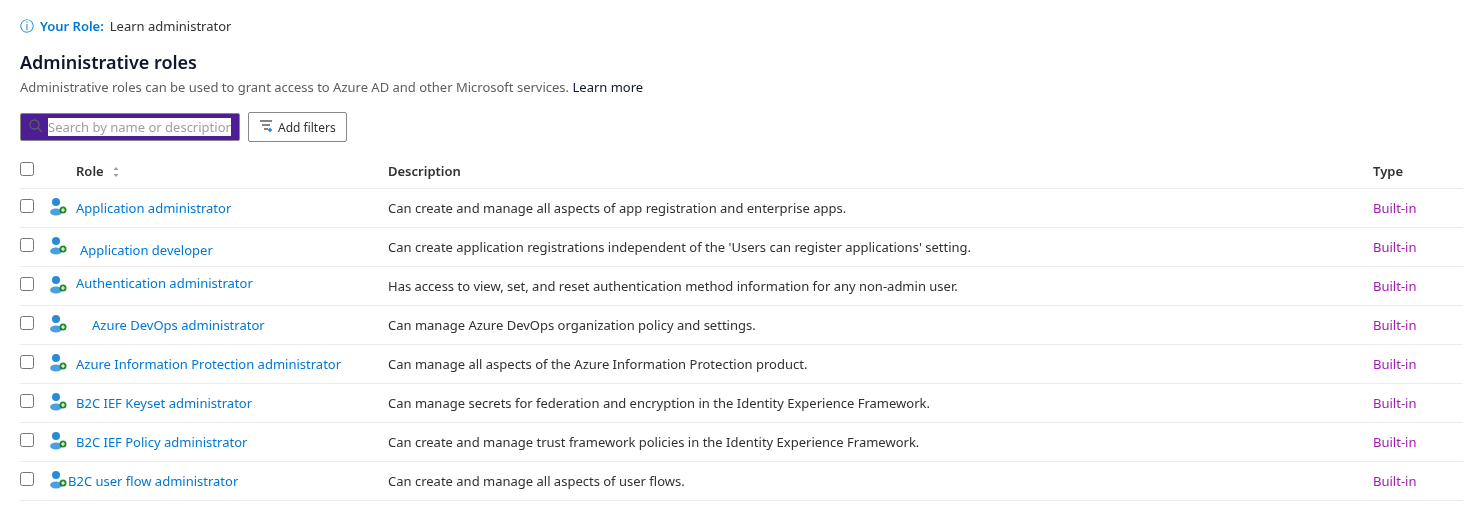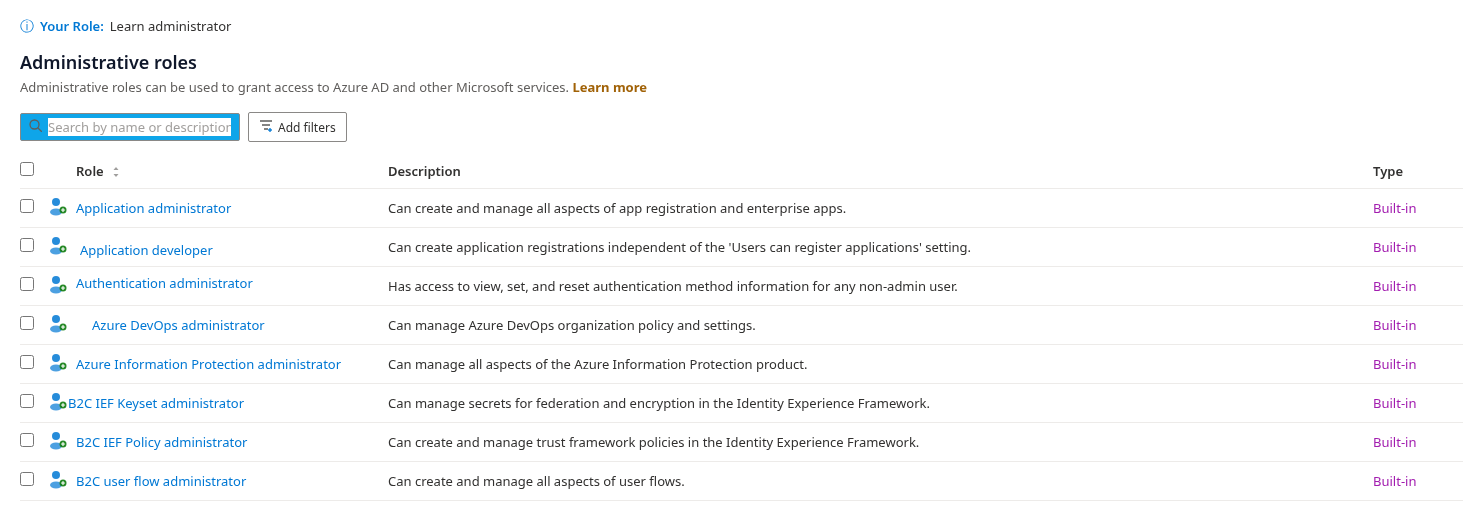--- a/index.html
+++ b/index.html
@@ -31,39 +31,38 @@
       font-weight: 600;
       margin-bottom: 4px;
       color: #0f172a;
     }
     .page-subtitle {
       font-size: 13px;
       color: #605e5c;
       margin-bottom: 16px;
     }
     .page-subtitle a {
-      color: #a16207;
+      color: #0f172a;
       text-decoration: none;
-      font-weight: bold;
     }
     .toolbar {
       display: flex;
       align-items: center;
       gap: 8px;
       margin-bottom: 12px;
     }
     .search-box {
       display: flex;
       align-items: center;
       border: 1px solid #8a8886;
       border-radius: 2px;
       padding: 4px 8px;
       width: 220px;
       gap: 6px;
-      background: #0ea5e9;
+      background: #4c1d95;
     }
     .search-box input {
       border: none;
       outline: none;
       font-size: 13px;
       color: #323130;
       width: 100%;
       font-family: inherit;
     }
     .search-box input::placeholder {
@@ -278,49 +277,49 @@
     <circle cx="15" cy="14" r="3.5" fill="#107c10" opacity="0.9"></circle>
     <path d="M15 12.5v3M13.5 14h3" stroke="white" stroke-width="1.2" stroke-linecap="round"></path>
   </svg></span>
           <span class="role-name-text">Azure Information Protection administrator</span>
         </td>
         <td>Can manage all aspects of the Azure Information Protection product.</td>
         <td class="type-text">Built-in</td>
       </tr>
       <tr class="table-row">
         <td><input type="checkbox" class="row-checkbox" style=""></td>
+        <td style="display: flex; align-items: center; gap: 8px; width: 340px;">
+          <span><svg width="20" height="20" viewBox="0 0 20 20" fill="none" xmlns="http://www.w3.org/2000/svg">
+    <circle cx="8" cy="6" r="4" fill="#0078d4" opacity="0.85"></circle>
+    <ellipse cx="8" cy="16" rx="6" ry="3.5" fill="#0078d4" opacity="0.7"></ellipse>
+    <circle cx="15" cy="14" r="3.5" fill="#107c10" opacity="0.9"></circle>
+    <path d="M15 12.5v3M13.5 14h3" stroke="white" stroke-width="1.2" stroke-linecap="round"></path>
+  </svg></span>
+          <span class="role-name-text">B2C IEF Keyset administrator</span>
+        </td>
+        <td>Can manage secrets for federation and encryption in the Identity Experience Framework.</td>
+        <td class="type-text">Built-in</td>
+      </tr>
+      <tr class="table-row">
+        <td><input type="checkbox" class="row-checkbox" style=""></td>
+        <td style="display: flex; align-items: center; gap: 8px; width: 340px;">
+          <span><svg width="20" height="20" viewBox="0 0 20 20" fill="none" xmlns="http://www.w3.org/2000/svg">
+    <circle cx="8" cy="6" r="4" fill="#0078d4" opacity="0.85"></circle>
+    <ellipse cx="8" cy="16" rx="6" ry="3.5" fill="#0078d4" opacity="0.7"></ellipse>
+    <circle cx="15" cy="14" r="3.5" fill="#107c10" opacity="0.9"></circle>
+    <path d="M15 12.5v3M13.5 14h3" stroke="white" stroke-width="1.2" stroke-linecap="round"></path>
+  </svg></span>
+          <span class="role-name-text">B2C IEF Policy administrator</span>
+        </td>
+        <td>Can create and manage trust framework policies in the Identity Experience Framework.</td>
+        <td class="type-text">Built-in</td>
+      </tr>
+      <tr class="table-row">
+        <td><input type="checkbox" class="row-checkbox" style=""></td>
         <td style="display: flex; align-items: center; width: 340px;">
-          <span><svg width="20" height="20" viewBox="0 0 20 20" fill="none" xmlns="http://www.w3.org/2000/svg">
-    <circle cx="8" cy="6" r="4" fill="#0078d4" opacity="0.85"></circle>
-    <ellipse cx="8" cy="16" rx="6" ry="3.5" fill="#0078d4" opacity="0.7"></ellipse>
-    <circle cx="15" cy="14" r="3.5" fill="#107c10" opacity="0.9"></circle>
-    <path d="M15 12.5v3M13.5 14h3" stroke="white" stroke-width="1.2" stroke-linecap="round"></path>
-  </svg></span>
-          <span class="role-name-text">B2C IEF Keyset administrator</span>
-        </td>
-        <td>Can manage secrets for federation and encryption in the Identity Experience Framework.</td>
-        <td class="type-text">Built-in</td>
-      </tr>
-      <tr class="table-row">
-        <td><input type="checkbox" class="row-checkbox" style=""></td>
-        <td style="display: flex; align-items: center; gap: 8px; width: 340px;">
-          <span><svg width="20" height="20" viewBox="0 0 20 20" fill="none" xmlns="http://www.w3.org/2000/svg">
-    <circle cx="8" cy="6" r="4" fill="#0078d4" opacity="0.85"></circle>
-    <ellipse cx="8" cy="16" rx="6" ry="3.5" fill="#0078d4" opacity="0.7"></ellipse>
-    <circle cx="15" cy="14" r="3.5" fill="#107c10" opacity="0.9"></circle>
-    <path d="M15 12.5v3M13.5 14h3" stroke="white" stroke-width="1.2" stroke-linecap="round"></path>
-  </svg></span>
-          <span class="role-name-text">B2C IEF Policy administrator</span>
-        </td>
-        <td>Can create and manage trust framework policies in the Identity Experience Framework.</td>
-        <td class="type-text">Built-in</td>
-      </tr>
-      <tr class="table-row">
-        <td><input type="checkbox" class="row-checkbox" style=""></td>
-        <td style="display: flex; align-items: center; gap: 8px; width: 340px;">
           <span><svg width="20" height="20" viewBox="0 0 20 20" fill="none" xmlns="http://www.w3.org/2000/svg">
     <circle cx="8" cy="6" r="4" fill="#0078d4" opacity="0.85"></circle>
     <ellipse cx="8" cy="16" rx="6" ry="3.5" fill="#0078d4" opacity="0.7"></ellipse>
     <circle cx="15" cy="14" r="3.5" fill="#107c10" opacity="0.9"></circle>
     <path d="M15 12.5v3M13.5 14h3" stroke="white" stroke-width="1.2" stroke-linecap="round"></path>
   </svg></span>
           <span class="role-name-text">B2C user flow administrator</span>
         </td>
         <td>Can create and manage all aspects of user flows.</td>
         <td class="type-text">Built-in</td>

